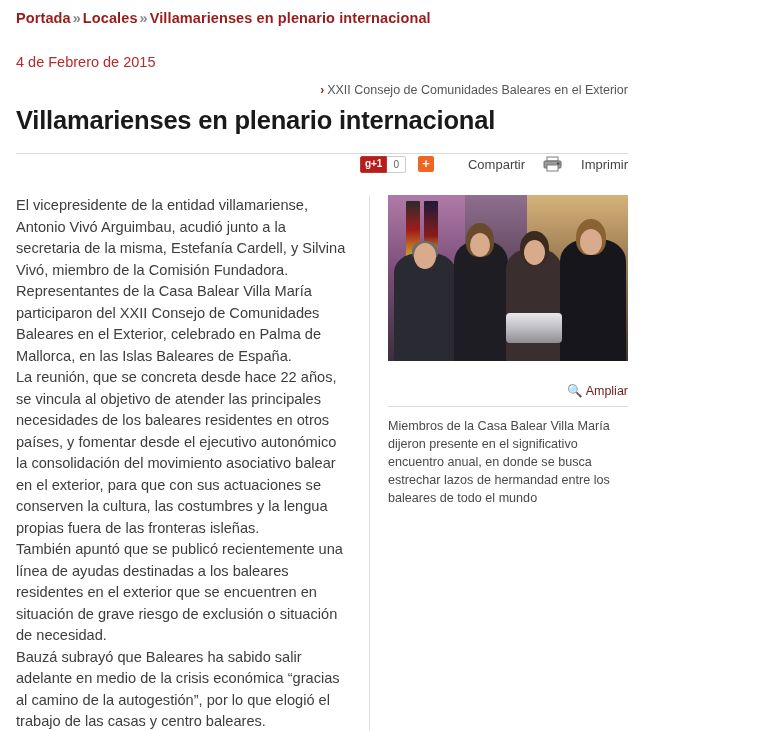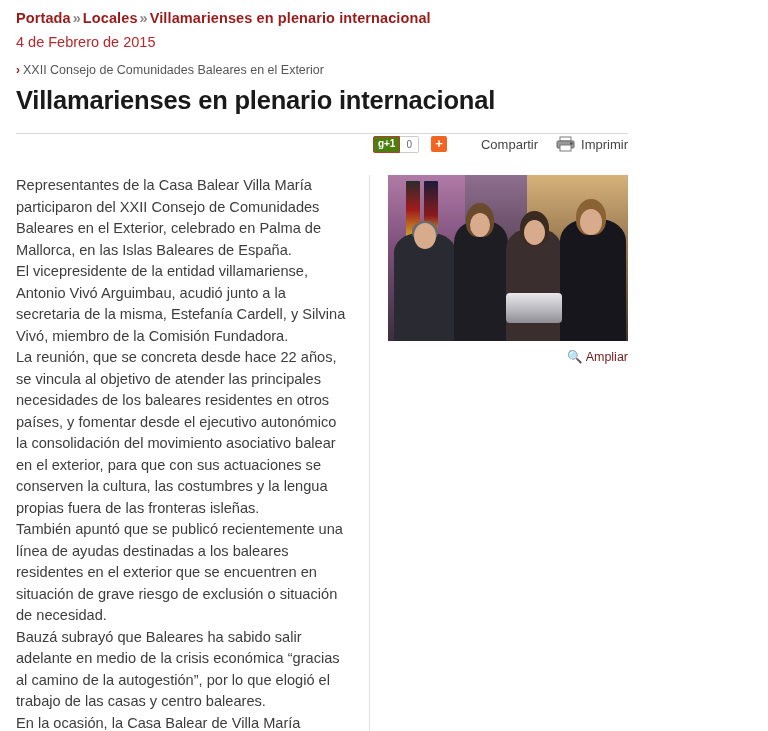--- a/index.html
+++ b/index.html
@@ -36,29 +36,30 @@
   .breadcrumb .sep {
     color: #8a8a8a;
     font-weight: bold;
     padding: 0 2px;
   }
   .breadcrumb .current {
     color: #9b1b1b;
   }
   
   .date {
-    margin-top: 8px;
+    margin-top: 28px;
     font-size: 14.5px;
     color: #b8282b;
   }
   
   .section-line {
     margin-top: 13px;
     font-size: 12.5px;
     color: #555555;
+    text-align: right;
   }
   .section-line .arrow {
     color: #9b1b1b;
     font-weight: bold;
     margin-right: 3px;
     font-size: 12px;
   }
   
   h1.headline {
     margin: 9px 0 0 0;
@@ -84,21 +85,21 @@
     height: 22px;
   }
   .gplus {
     display: flex;
     align-items: stretch;
     height: 17px;
     font-size: 10px;
     margin-right: 12px;
   }
   .gplus .g-btn {
-    background: #4d7c0f;
+    background: #b91c1c;
     color: #ffffff;
     border: 1px solid #b53c2c;
     border-radius: 2px 0 0 2px;
     padding: 0 4px;
     display: flex;
     align-items: center;
     font-weight: bold;
     font-size: 10px;
     line-height: 1;
   }
@@ -131,21 +132,21 @@
     border-radius: 2px;
   }
   .share .share-label {
     font-size: 13px;
     color: #444444;
     margin-left: 28px;
   }
   .print {
     display: flex;
     align-items: center;
-    gap: 6px;
+    gap: 19px;
   }
   .printer-icon {
     width: 19px;
     height: 16px;
     position: relative;
   }
   .print .print-label {
     font-size: 13px;
     color: #444444;
   }
@@ -249,21 +250,21 @@
     position: absolute;
     left: 118px;
     bottom: 18px;
     width: 56px;
     height: 30px;
     background: linear-gradient(180deg, #e9e9ec 0%, #b5b5bb 60%, #8d8d93 100%);
     border-radius: 4px;
   }
   .amplify-row {
     width: 240px;
-    margin-top: 8px;
+    margin-top: 22px;
     text-align: right;
     font-size: 12.5px;
     color: #6f1c1c;
   }
   .amplify-row .mag {
     color: #9b1b1b;
     margin-right: 3px;
   }
   .caption-box {
     width: 240px;
@@ -318,22 +319,22 @@
         <span class="print-label">Imprimir</span>
       </div>
 
     </div>
     <div class="divider"></div>
   </div>
 
   <div class="content">
 
     <div class="article">
+      <p>El vicepresidente de la entidad villamariense, Antonio Vivó Arguimbau, acudió junto a la secretaria de la misma, Estefanía Cardell, y Silvina Vivó, miembro de la Comisión Fundadora.</p>
       <p>Representantes de la Casa Balear Villa María participaron del XXII Consejo de Comunidades Baleares en el Exterior, celebrado en Palma de Mallorca, en las Islas Baleares de España.</p>
-      <p>El vicepresidente de la entidad villamariense, Antonio Vivó Arguimbau, acudió junto a la secretaria de la misma, Estefanía Cardell, y Silvina Vivó, miembro de la Comisión Fundadora.</p>
       <p>La reunión, que se concreta desde hace 22 años, se vincula al objetivo de atender las principales necesidades de los baleares residentes en otros países, y fomentar desde el ejecutivo autonómico la consolidación del movimiento asociativo balear en el exterior, para que con sus actuaciones se conserven la cultura, las costumbres y la lengua propias fuera de las fronteras isleñas.</p>
       <p>También apuntó que se publicó recientemente una línea de ayudas destinadas a los baleares residentes en el exterior que se encuentren en situación de grave riesgo de exclusión o situación de necesidad.</p>
       <p>Bauzá subrayó que Baleares ha sabido salir adelante en medio de la crisis económica “gracias al camino de la autogestión”, por lo que elogió el trabajo de las casas y centro baleares.</p>
       <p>En la ocasión, la Casa Balear de Villa María entregó una bandeja de plata a las autoridades en agradecimiento “por todo el apoyo en mantener viva la cultura de las Islas en el exterior”, según indicaron los dirigentes a EL DIARIO. También se expusieron las actividades de la sede local y en ese contexto se presentó un proyecto de viaje para celebrar las Fiestas de San Juan en Ciudadella de</p>
     </div>
 
     <div class="aside">
 
       <div class="photo">
         <div class="wall-left"></div>
@@ -353,18 +354,19 @@
         <div class="head h3"></div>
         <div class="hair hr4"></div>
         <div class="head h4"></div>
         <div class="tray"></div>
       </div>
 
       <div class="amplify-row">
         <span class="mag">🔍</span><span>Ampliar</span>
       </div>
 
+      <div class="caption-box">Miembros de la Casa Balear Villa María dijeron presente en el significativo encuentro anual, en donde se busca estrechar lazos de hermandad entre los baleares de todo el mundo</div>
 
     </div>
 
   </div>
 
 </div>
 
 </body></html>

